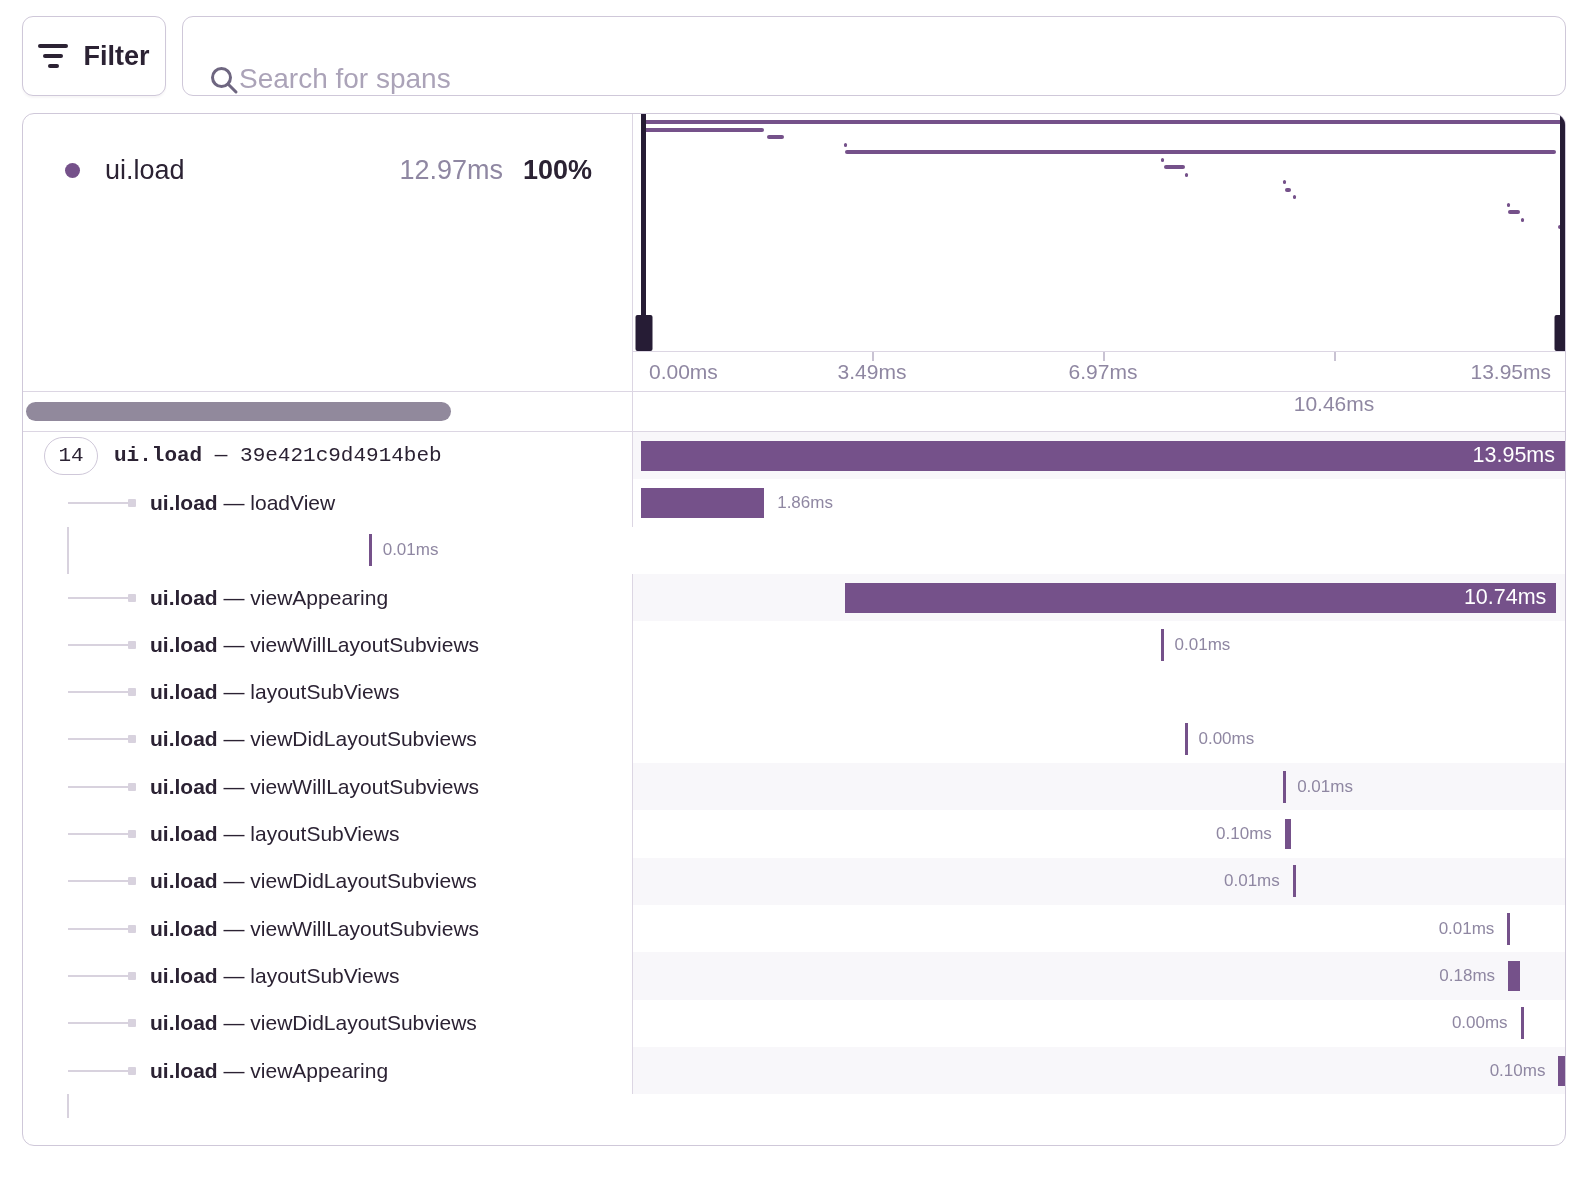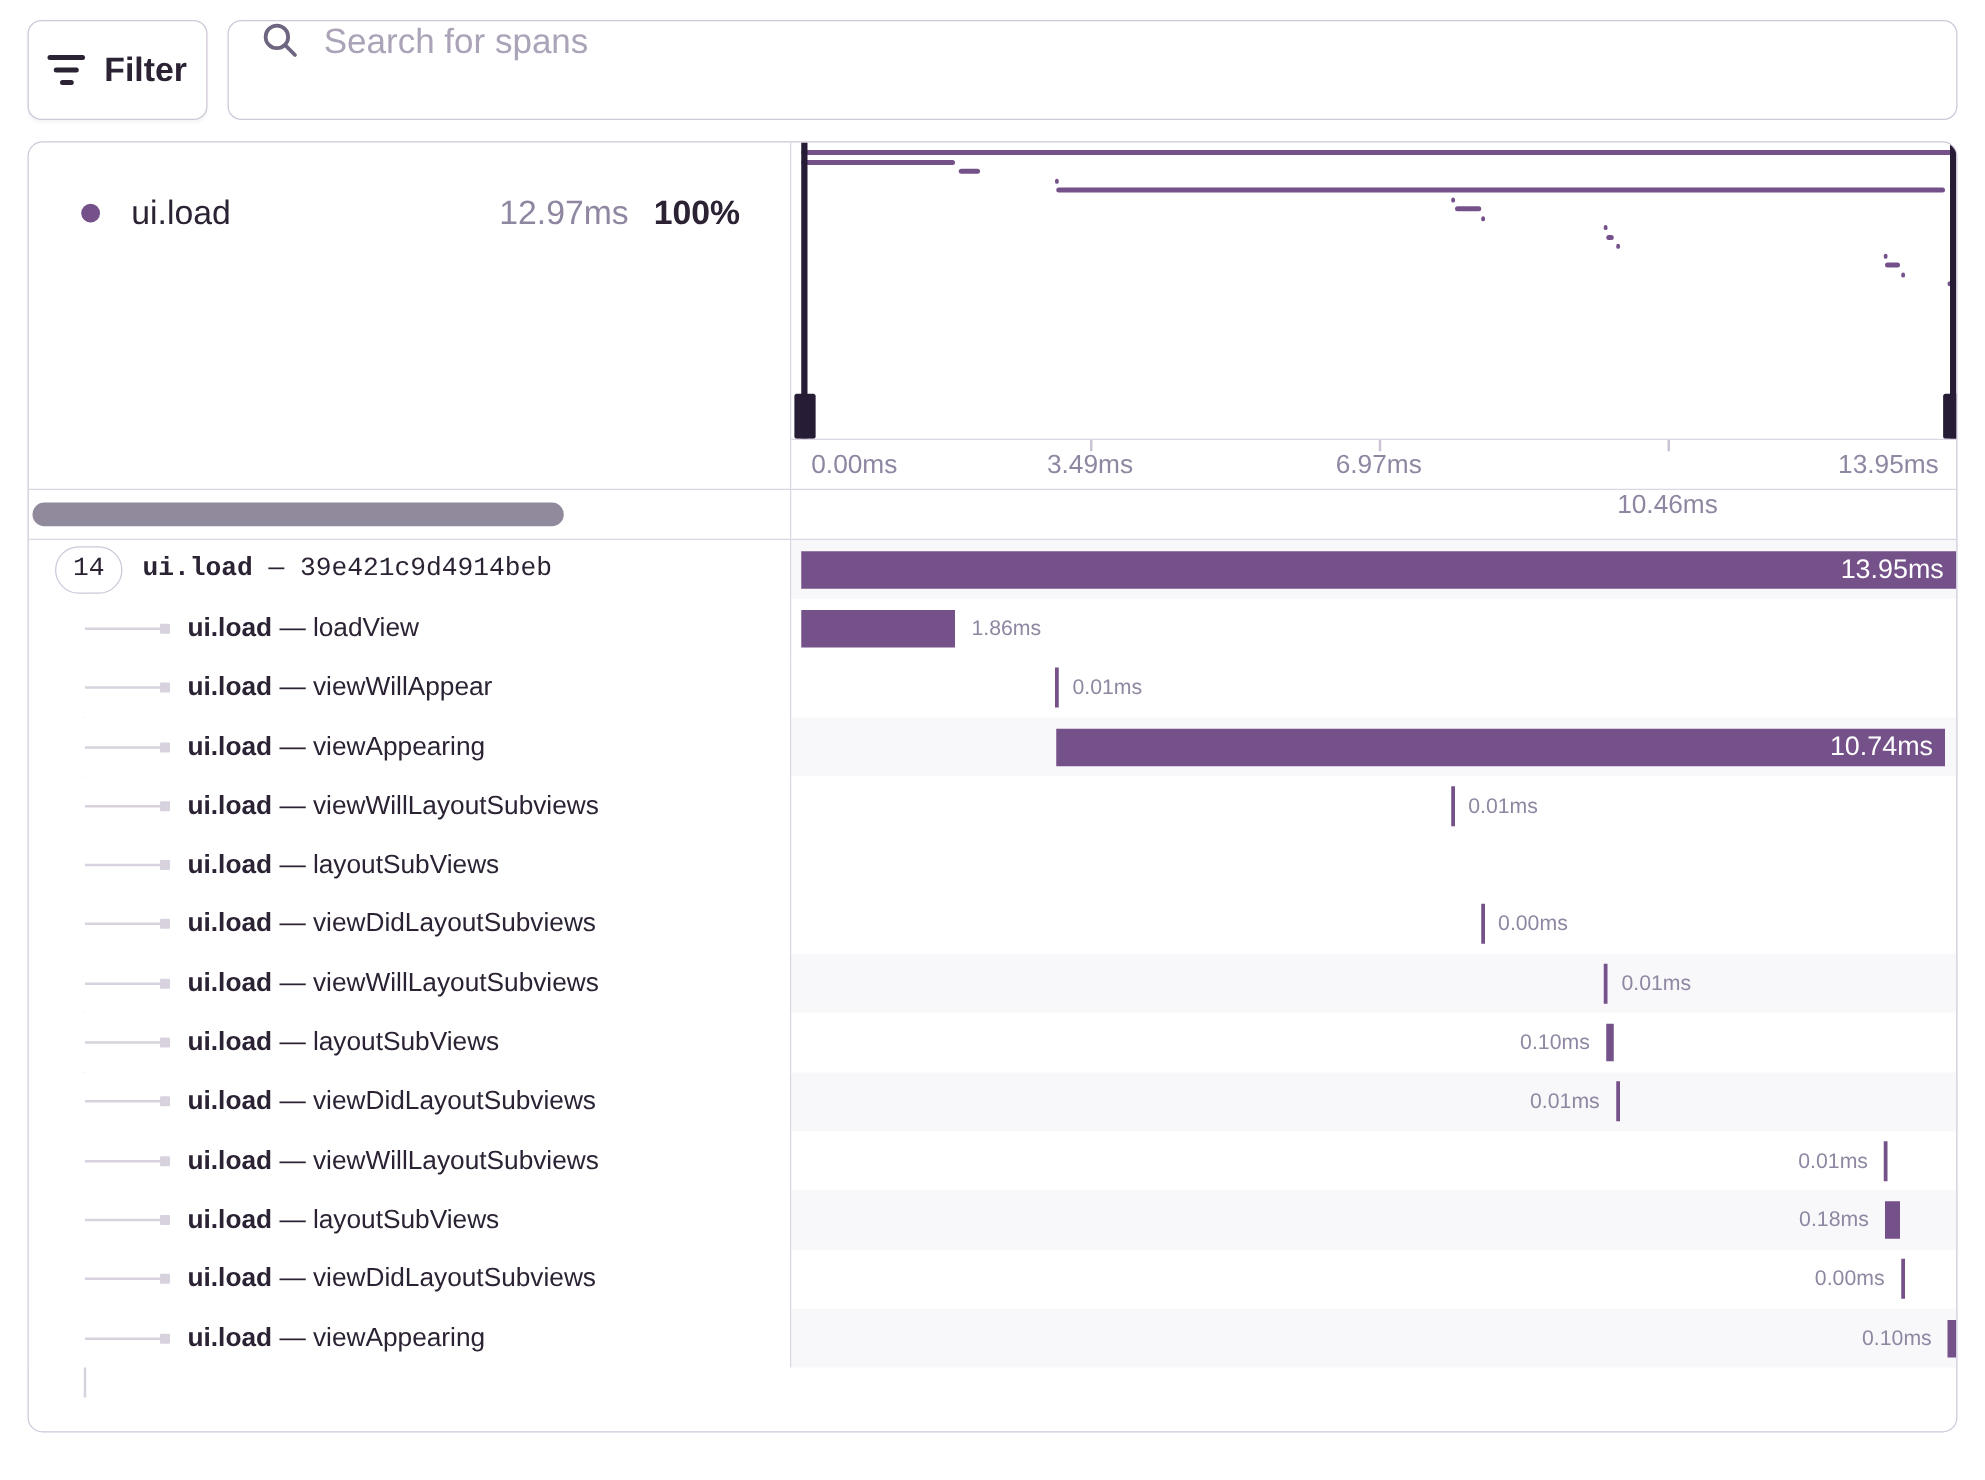--- a/index.html
+++ b/index.html
@@ -26,21 +26,21 @@
     box-shadow:0 2px 2px rgba(43,34,51,.04);
   }
   .filter-icon{display:flex;flex-direction:column;align-items:center;gap:6px;}
   .filter-icon i{display:block;height:4px;border-radius:2px;background:var(--ink);}
   .filter-icon i:nth-child(1){width:30px;}
   .filter-icon i:nth-child(2){width:20px;}
   .filter-icon i:nth-child(3){width:11px;}
   .filter-label{font-size:27px;font-weight:700;color:var(--ink);}
   .search-box{
     flex:1;height:80px;background:#fff;border:1.5px solid var(--border);border-radius:11px;
-    display:flex;align-items:flex-start;padding:0 26px;gap:20px;
+    display:flex;align-items:flex-end;padding:0 26px;
   }
   .search-box svg{flex:0 0 auto;}
   .search-input{
     flex:1;border:none;outline:none;font-size:28px;color:var(--ink);background:transparent;
     font-family:"Liberation Sans", sans-serif;
   }
   .search-input::placeholder{color:#aba3b8;}
   
   .widget{
     position:absolute;top:113px;left:22px;width:1544px;height:1033px;
@@ -212,28 +212,20 @@
         <div class="bar" style="left: 0%; width: max(13.3333%, 4px);">
           
         </div>
         <span class="dur-label" style="left: calc(13.3333% + 13px);">1.86ms</span>
       </div>
     </div>
   </div>
 
 
   <div class="row">
-    <div class="row-left child">
-      <span class="h-line"></span>
-      <span class="sq"></span>
-
-      <span class="row-label">
-        <span class="op">ui.load</span><span class="sep"> — </span><span class="span-name">viewWillAppear</span>
-      </span>
-    </div>
     <div class="row-right">
       <div class="track">
         <div class="bar tick" style="left: 22.0072%;">
           
         </div>
         <span class="dur-label" style="left: calc(22.0789% + 13px);">0.01ms</span>
       </div>
     </div>
   </div>
 

